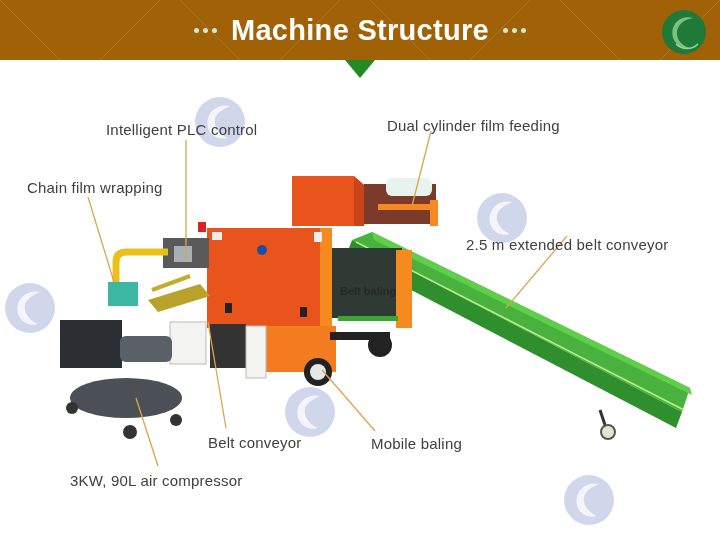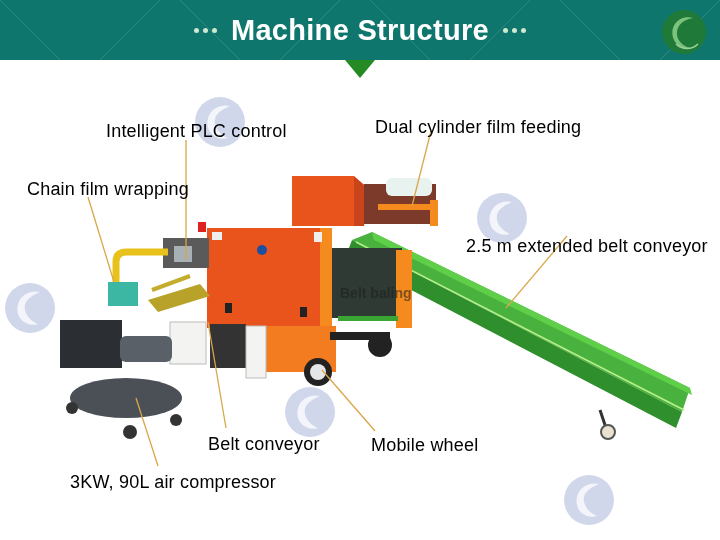--- a/index.html
+++ b/index.html
@@ -1,44 +1,44 @@
 <!DOCTYPE html>
 <html><head>
 <meta charset="utf-8">
 <style>
   * { margin: 0; padding: 0; box-sizing: border-box; }
   html, body { width: 720px; height: 540px; overflow: hidden; background: #ffffff; }
   body { position: relative; font-family: "Liberation Sans", "DejaVu Sans", sans-serif; }
 
   .header {
     position: absolute; left: 0; top: 0; width: 720px; height: 60px;
-    background: #0f766e; overflow: hidden;
+    background: #a16207; overflow: hidden;
   }
   .header svg.pattern { position: absolute; left: 0; top: 0; }
   .header-title {
     position: absolute; left: 0; top: 0; width: 720px; height: 60px;
     display: flex; align-items: center; justify-content: center;
     color: #ffffff; font-weight: bold; font-size: 29px; letter-spacing: 0.3px;
   }
   .dots { display: inline-flex; gap: 4px; margin: 0 14px; align-items: center; }
   .dots span { width: 5px; height: 5px; border-radius: 50%; background: #cfe8cf; display: block; }
   .pointer {
     position: absolute; left: 345px; top: 60px; width: 0; height: 0;
     border-left: 15px solid transparent; border-right: 15px solid transparent;
     border-top: 18px solid #248a24;
   }
   .header-logo { position: absolute; left: 660px; top: 8px; width: 48px; height: 48px; }
 
   .scene { position: absolute; left: 0; top: 0; width: 720px; height: 540px; }
 
   .label {
-    position: absolute; font-size: 18px; color: #000000; white-space: nowrap;
+    position: absolute; font-size: 15px; color: #404040; white-space: nowrap;
     letter-spacing: 0.2px;
   }
-  .ghost { position: absolute; font-size: 14px; color: rgba(30,30,30,0.55); white-space: nowrap; font-weight: bold; }
+  .ghost { position: absolute; font-size: 11px; color: rgba(30,30,30,0.55); white-space: nowrap; font-weight: bold; }
 
   .watermark { position: absolute; width: 52px; height: 52px; opacity: 0.55; }
 </style>
 </head>
 <body>
 
 <div class="header">
   <svg class="pattern" width="720" height="60">
     <g stroke="rgba(255,255,255,0.13)" stroke-width="1">
       <line x1="0" y1="0" x2="60" y2="60"></line>
@@ -161,19 +161,19 @@
 <svg class="watermark" style="left:284px;top:386px" viewBox="0 0 52 52">
   <circle cx="26" cy="26" r="25" fill="#aab8dc"></circle>
     <path d="M36 10 C 20 6, 8 22, 16 36 C 20 42, 28 44, 34 42 C 24 38, 18 28, 22 20 C 26 14, 32 12, 36 10 Z" fill="#ffffff" opacity="0.75"></path>
 </svg>
 <svg class="watermark" style="left:563px;top:474px" viewBox="0 0 52 52">
   <circle cx="26" cy="26" r="25" fill="#aab8dc"></circle>
     <path d="M36 10 C 20 6, 8 22, 16 36 C 20 42, 28 44, 34 42 C 24 38, 18 28, 22 20 C 26 14, 32 12, 36 10 Z" fill="#ffffff" opacity="0.75"></path>
 </svg>
 
 <div class="label" style="left:106px;top:121px">Intelligent PLC control</div>
-<div class="label" style="left:375px;top:117px">Dual cylinder film feeding</div>
+<div class="label" style="left:387px;top:117px">Dual cylinder film feeding</div>
 <div class="label" style="left:27px;top:179px">Chain film wrapping</div>
 <div class="label" style="left:466px;top:236px">2.5 m extended belt conveyor</div>
 <div class="label" style="left:208px;top:434px">Belt conveyor</div>
-<div class="label" style="left:371px;top:435px">Mobile wheel</div>
+<div class="label" style="left:371px;top:435px">Mobile baling</div>
 <div class="label" style="left:70px;top:472px">3KW, 90L air compressor</div>
 <div class="ghost" style="left:340px;top:285px">Belt baling</div>
 
 </body></html>

